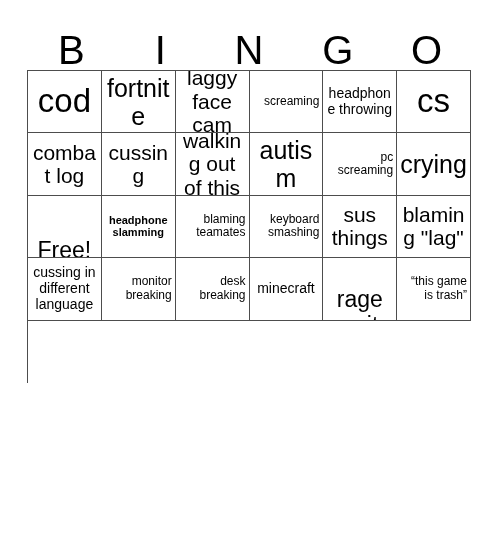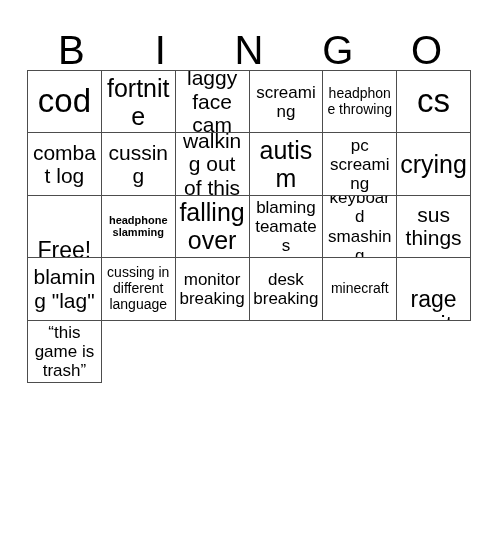--- a/index.html
+++ b/index.html
@@ -68,21 +68,21 @@
     display: block;
     width: 100%;
     line-height: 1.12;
     word-wrap: break-word;
   }
   
   .fs-xxl span { font-size: 33px; }
   .fs-xl  span { font-size: 23px; margin-top: 48px; }
   .fs-lg  span { font-size: 25px; }
   .fs-md  span { font-size: 21px; }
-  .fs-sm  span { font-size: 17px; }
+  .fs-sm  span { font-size: 12px; text-align: right; }
   .fs-xs  span { font-size: 14px; }
   .fs-xxs span { font-size: 11px; font-weight: bold; }
 </style>
 </head>
 <body>
 
 <div id="card">
 
   <div id="header-row">
       <div class="header-letter">B</div>
@@ -128,23 +128,20 @@
       </div>
       <div class="cell fs-lg">
         <span>crying</span>
       </div>
       <div class="cell fs-xl">
         <span>Free!</span>
       </div>
       <div class="cell fs-xxs">
         <span>headphone slamming</span>
       </div>
-      <div class="cell fs-lg">
-        <span>falling over</span>
-      </div>
       <div class="cell fs-sm">
         <span>blaming teamates</span>
       </div>
       <div class="cell fs-sm">
         <span>keyboard smashing</span>
       </div>
       <div class="cell fs-md">
         <span>sus things</span>
       </div>
       <div class="cell fs-md">

